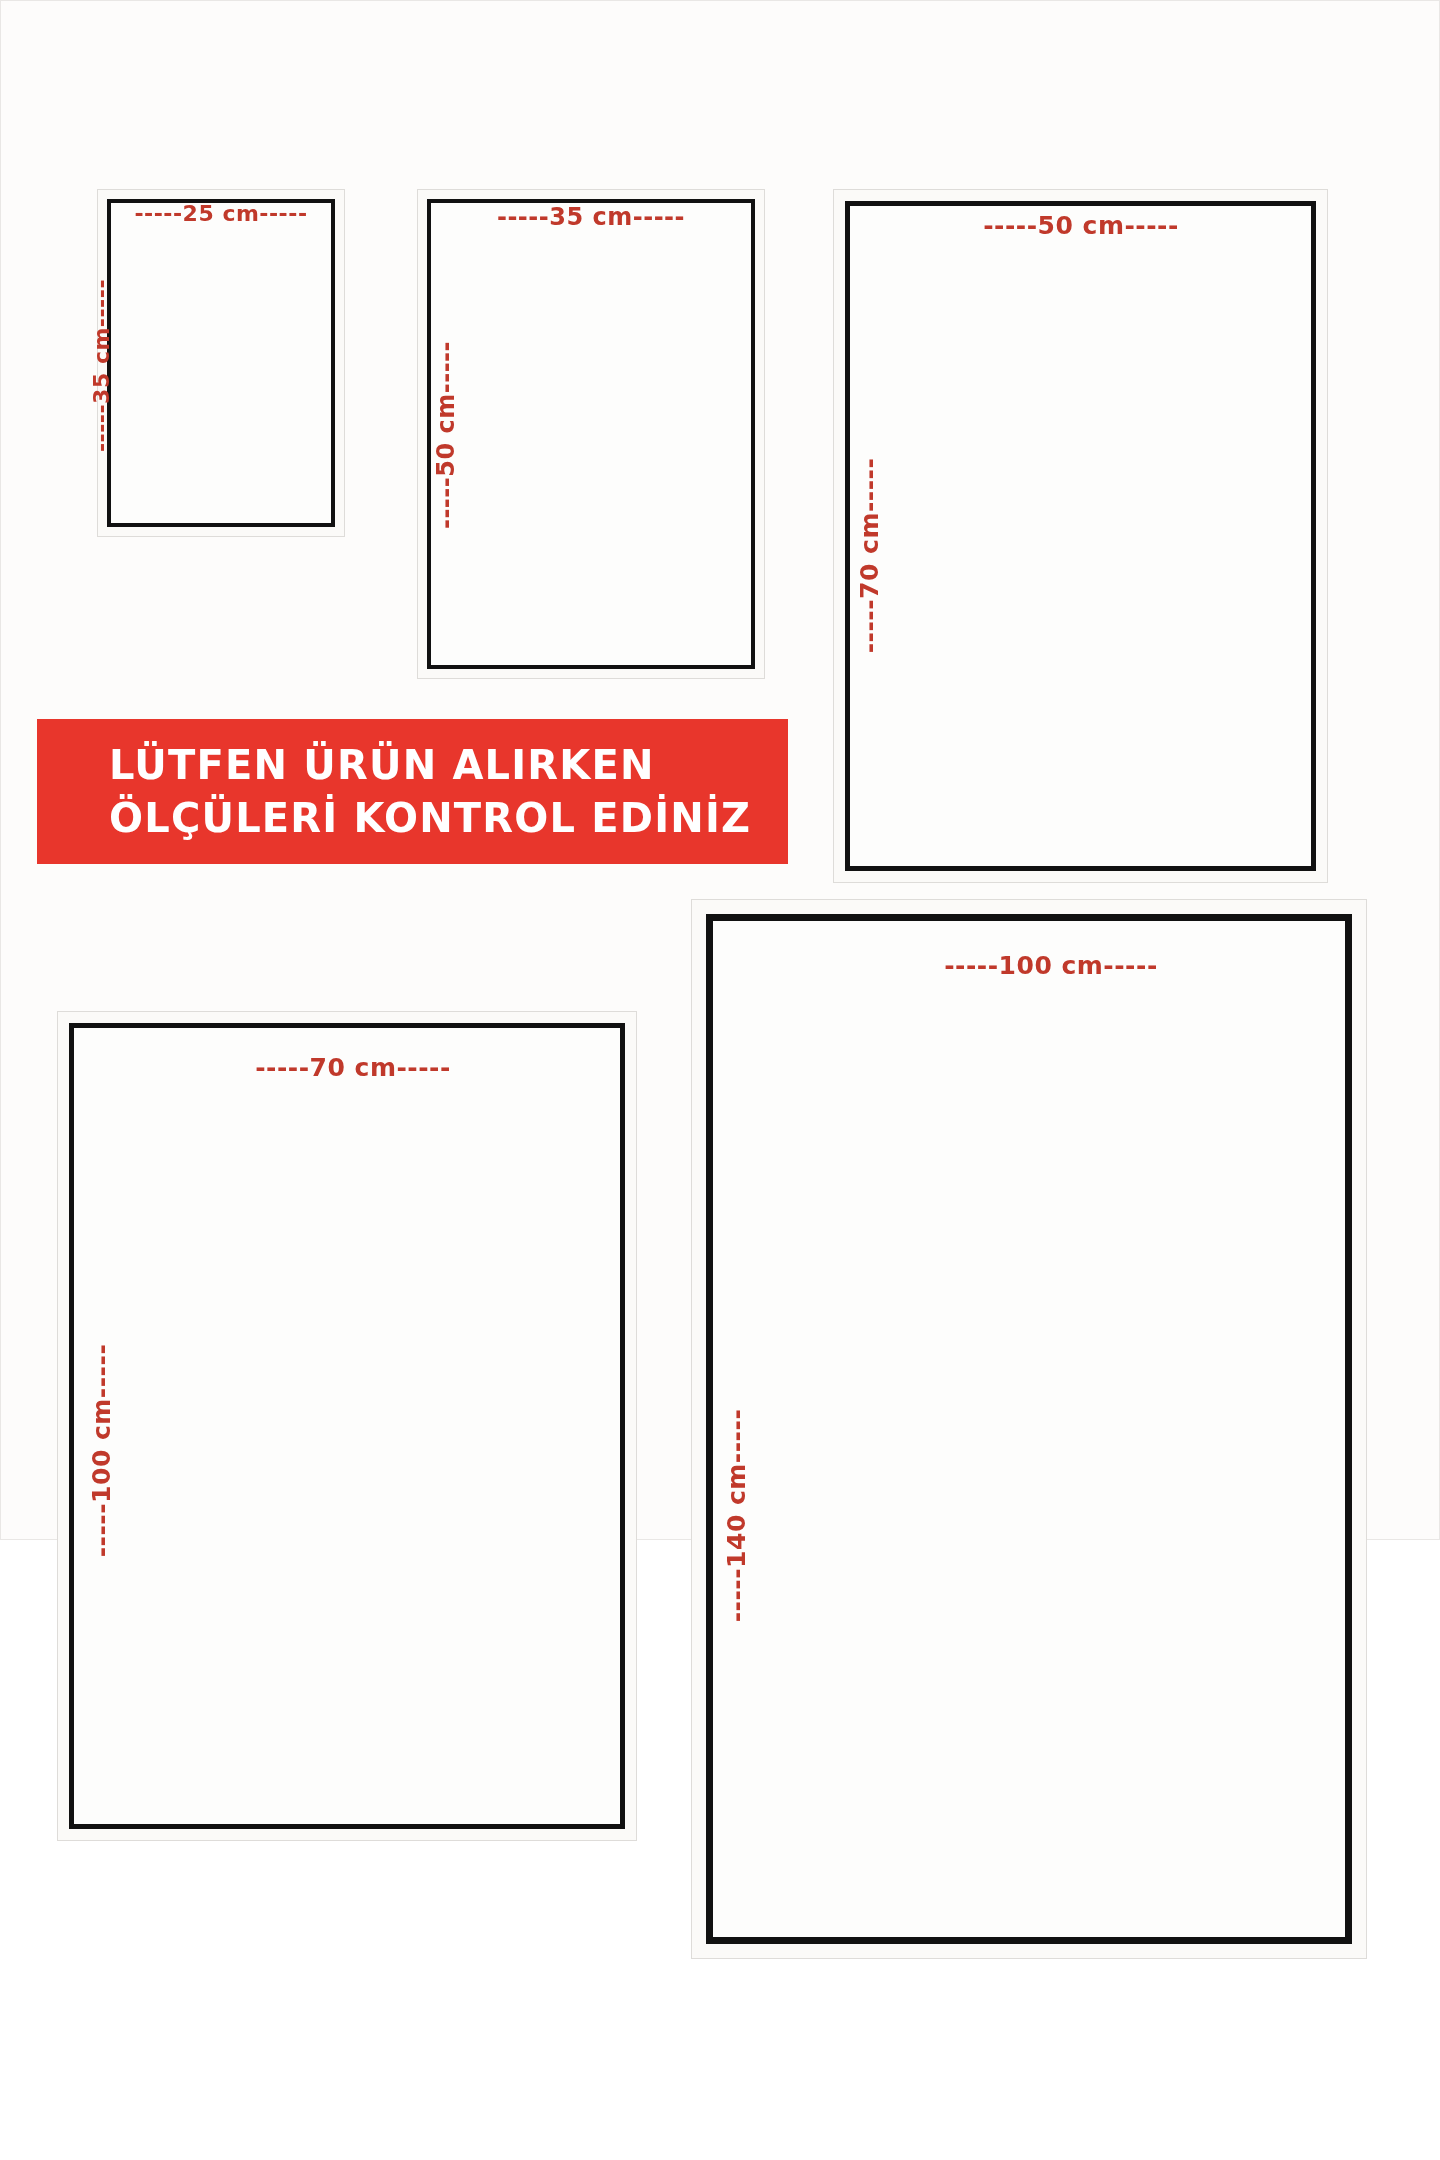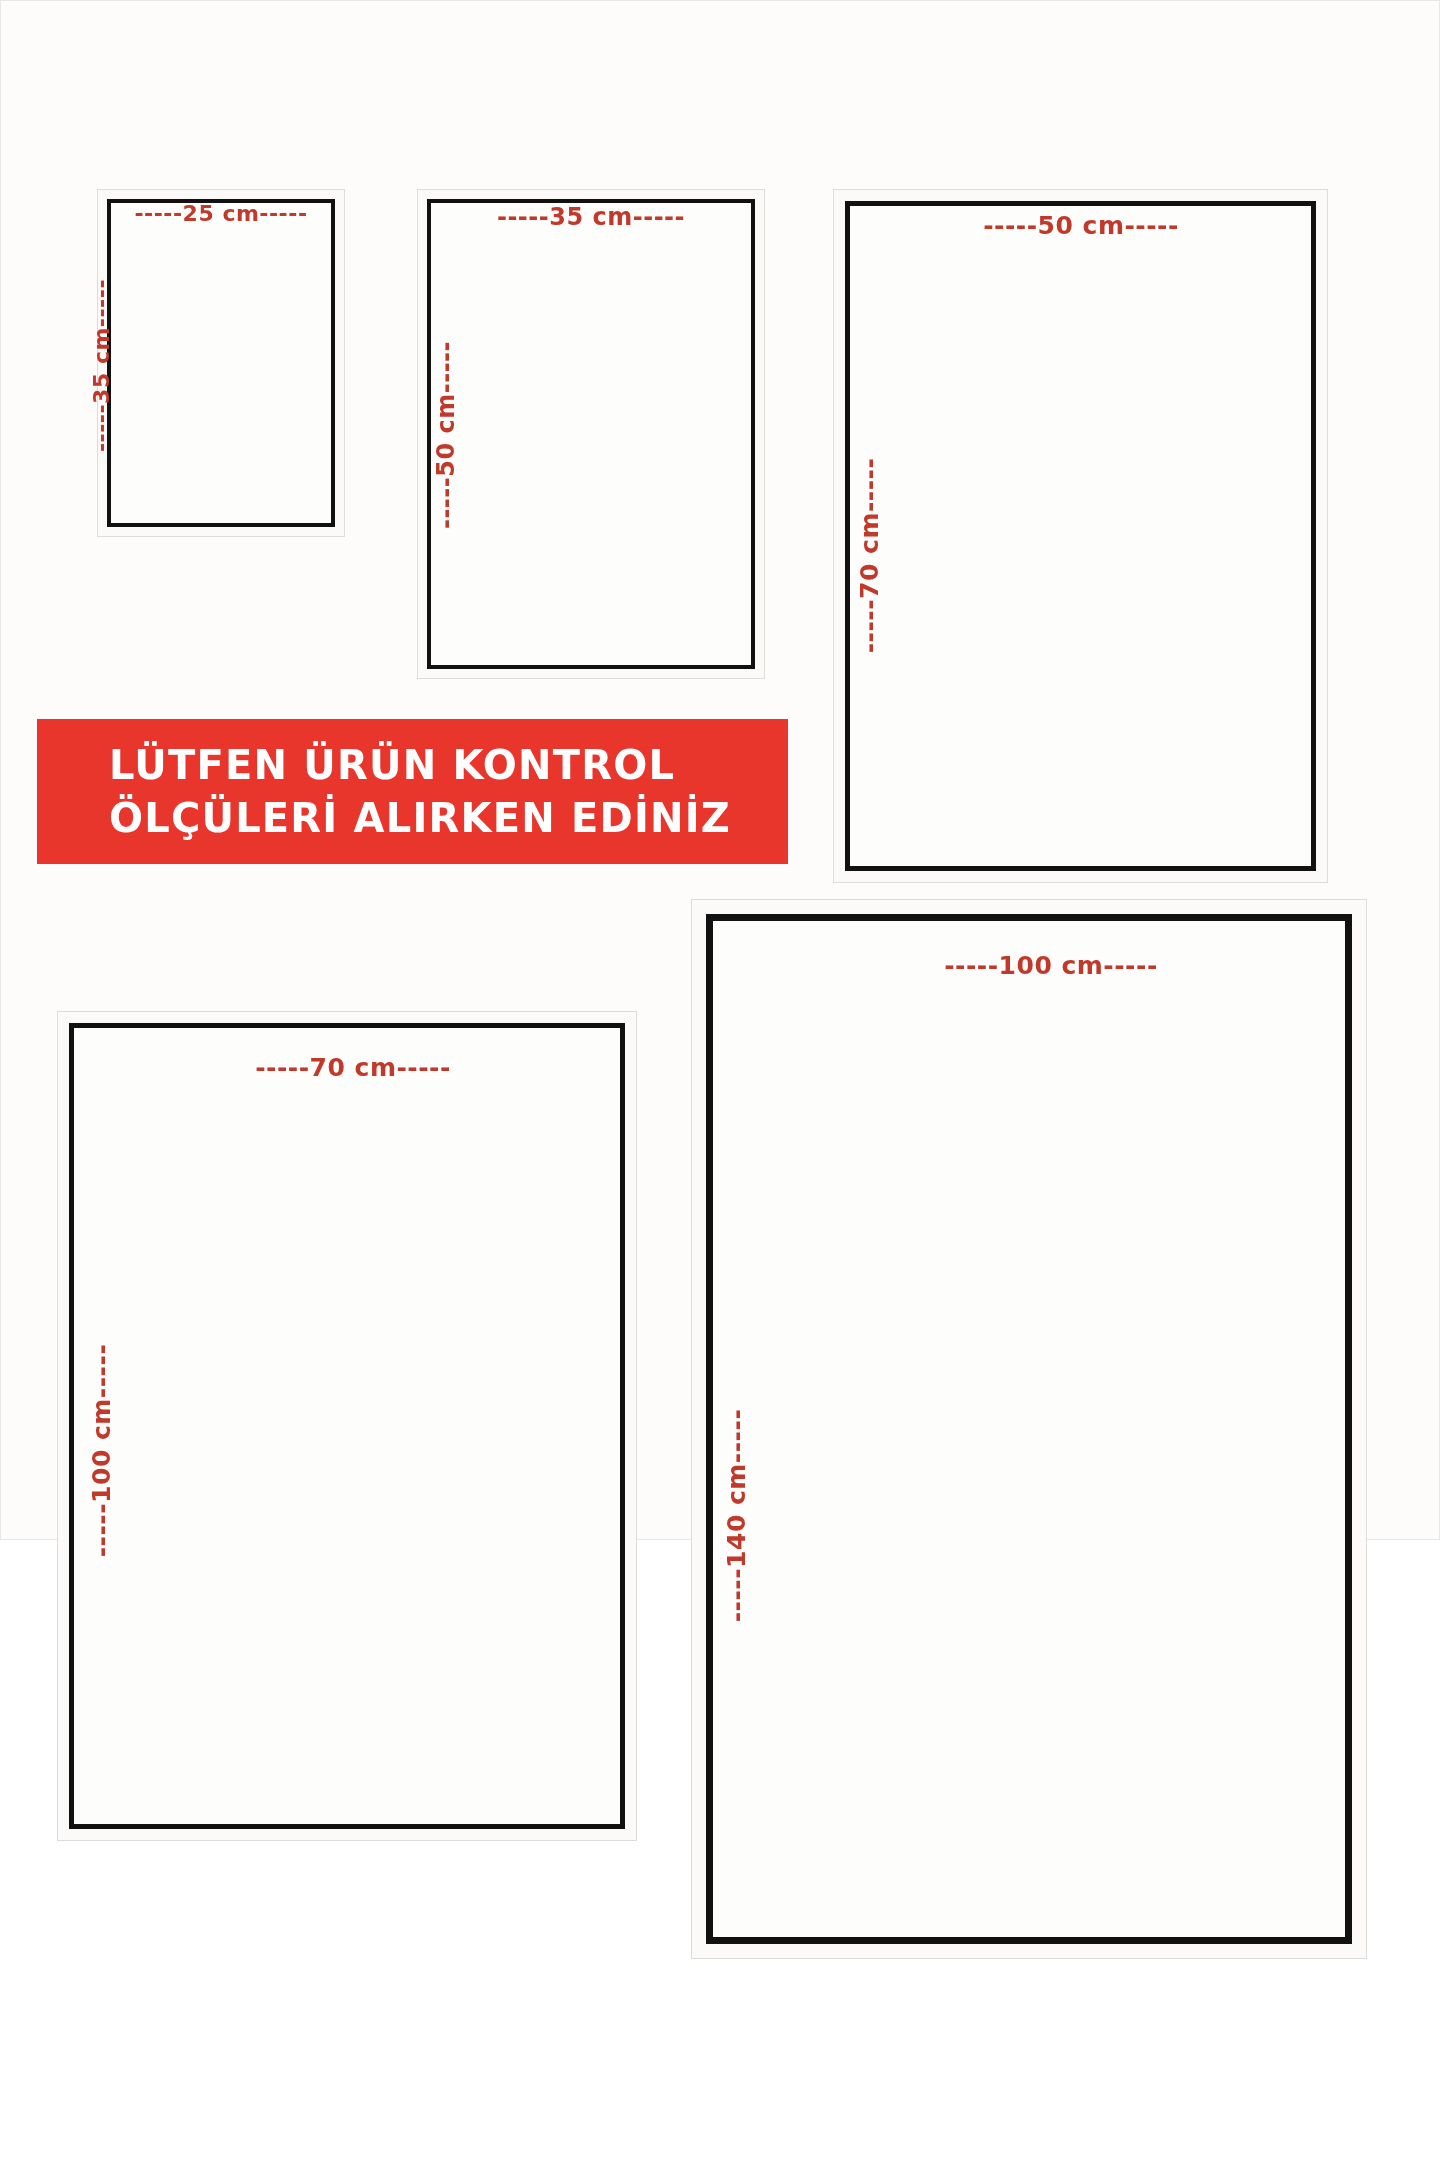--- a/index.html
+++ b/index.html
@@ -107,22 +107,22 @@
   <div class="dim dim-h" style="left:590px; top:202px; font-size:24px;">-----35 cm-----</div>
   <div class="dim dim-v" style="left:445px; top:420px; font-size:24px; transform:rotate(-90deg) translate(-50%,0); transform-origin:left center;">-----50 cm-----</div>
 
   <div class="frame" style="left:832px; top:188px; width:495px; height:694px;">
     <div class="inner"></div>
   </div>
   <div class="dim dim-h" style="left:1080px; top:210px; font-size:25px;">-----50 cm-----</div>
   <div class="dim dim-v" style="left:868px; top:540px; font-size:25px; transform:rotate(-90deg) translate(-50%,0); transform-origin:left center;">-----70 cm-----</div>
 
   <div id="warning-banner">
-    <div class="line">LÜTFEN ÜRÜN KONTROL</div>
-    <div class="line">ÖLÇÜLERİ ALIRKEN EDİNİZ</div>
+    <div class="line">LÜTFEN ÜRÜN ALIRKEN</div>
+    <div class="line">ÖLÇÜLERİ KONTROL EDİNİZ</div>
   </div>
 
   <div class="frame" style="left:56px; top:1010px; width:580px; height:830px;">
     <div class="inner"></div>
   </div>
   <div class="dim dim-h" style="left:352px; top:1052px; font-size:25px;">-----70 cm-----</div>
   <div class="dim dim-v" style="left:100px; top:1435px; font-size:25px; transform:rotate(-90deg) translate(-50%,0); transform-origin:left center;">-----100 cm-----</div>
 
   <div class="frame thick" style="left:690px; top:898px; width:676px; height:1060px;">
     <div class="inner"></div>

